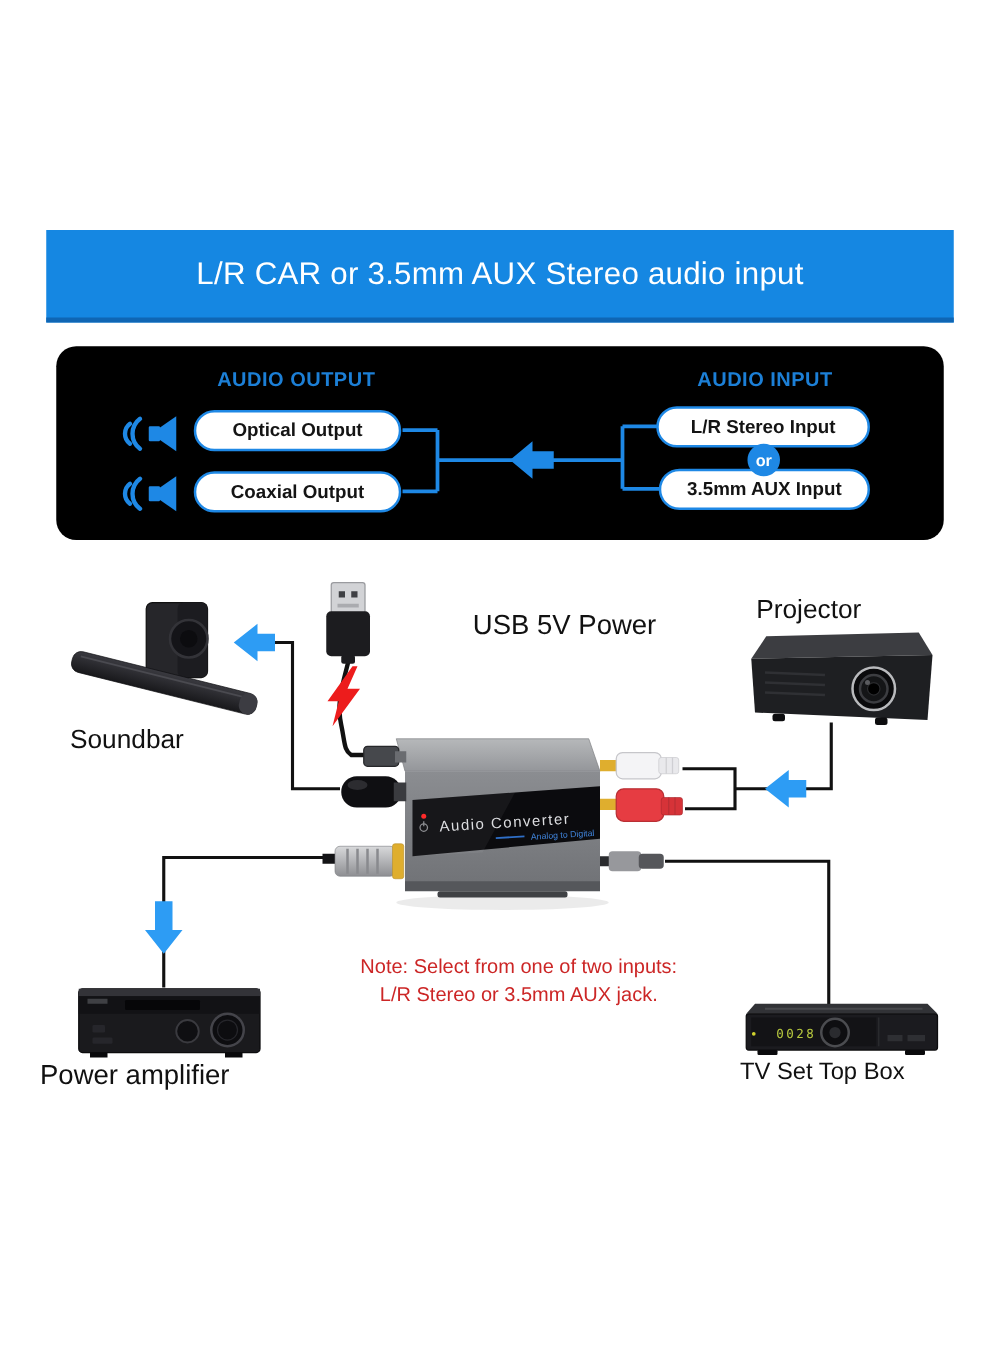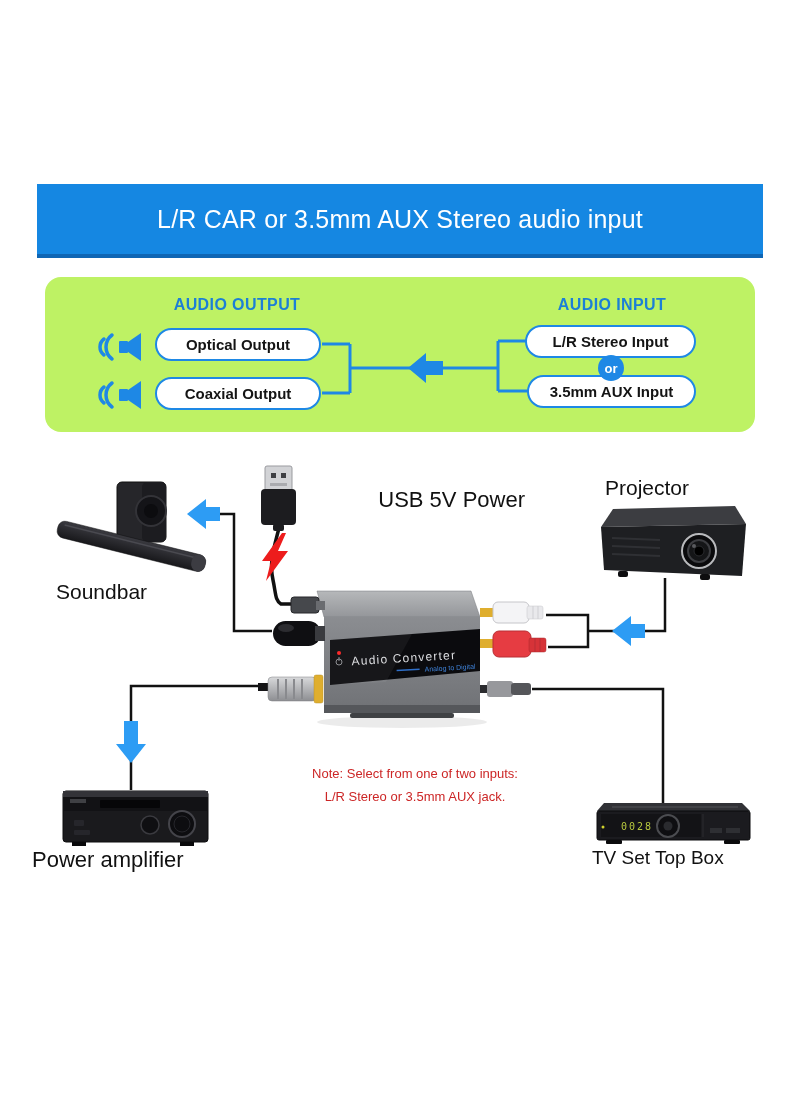--- a/index.html
+++ b/index.html
@@ -5,21 +5,21 @@
   html,body{margin:0;padding:0;background:#fff;}
   .stage{position:relative;width:800px;height:1096px;background:#ffffff;overflow:hidden;
          font-family:"Liberation Sans",sans-serif;color:#111;}
   
   .banner{position:absolute;left:37px;top:184px;width:726px;height:70px;
           background:#1587e2;border-bottom:4px solid #0f66b4;
           display:flex;flex-direction:column;justify-content:center;align-items:center;}
   .banner div{color:#fff;font-size:25px;line-height:31px;letter-spacing:.2px;}
   
   .panel{position:absolute;left:45px;top:277px;width:710px;height:155px;
-         background:#bef264;border-radius:16px;}
+         background:#000000;border-radius:16px;}
   .hdr{position:absolute;top:19px;width:200px;text-align:center;
        font-weight:bold;font-size:16px;color:#1c7fd6;letter-spacing:.4px;}
   .hdr-out{left:92px;}
   .hdr-in{left:467px;}
   .panel-art{position:absolute;left:0;top:0;}
   .pill{position:absolute;height:29px;background:#fff;border:2.5px solid #1e88e5;border-radius:17px;
         display:flex;align-items:center;justify-content:center;
         font-weight:bold;font-size:15px;color:#141414;z-index:2;}
   .pill-opt{left:110px;top:51px;width:162px;}
   .pill-coax{left:110px;top:100px;width:162px;}
@@ -31,21 +31,21 @@
   
   .diagram{position:absolute;left:0;top:440px;width:800px;height:456px;}
   .diagram svg{position:absolute;left:0;top:0;}
   .dev-label{position:absolute;font-size:21px;color:#111;text-align:left;}
   .lbl-soundbar{left:56px;top:140px;width:150px;}
   .lbl-usb{left:305px;top:47px;width:220px;text-align:right;font-size:22px;}
   .lbl-projector{left:605px;top:36px;width:130px;}
   .lbl-amp{left:32px;top:407px;width:200px;font-size:22px;}
   .lbl-tv{left:592px;top:407px;width:165px;font-size:19px;}
   .note{position:absolute;left:240px;top:322px;width:350px;text-align:center;
-        color:#cc2626;font-size:13px;line-height:23px;}
+        color:#cc2626;font-size:16px;line-height:23px;}
 </style>
 </head>
 <body>
 
 <div class="stage">
 
   <div class="banner">
     <div>L/R CAR or 3.5mm AUX Stereo audio input</div>
   </div>
 

